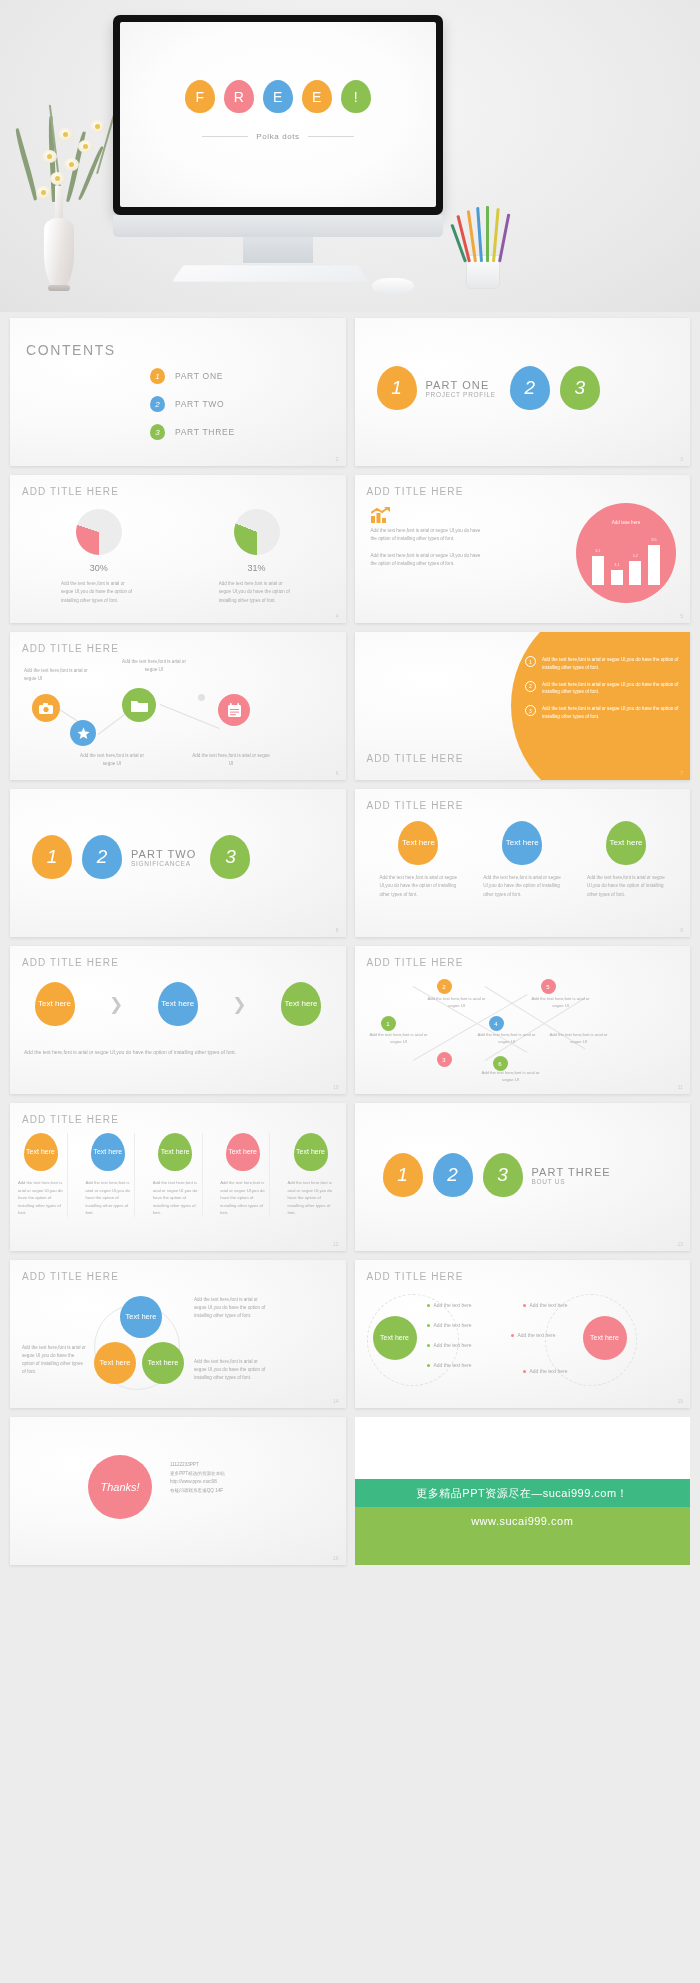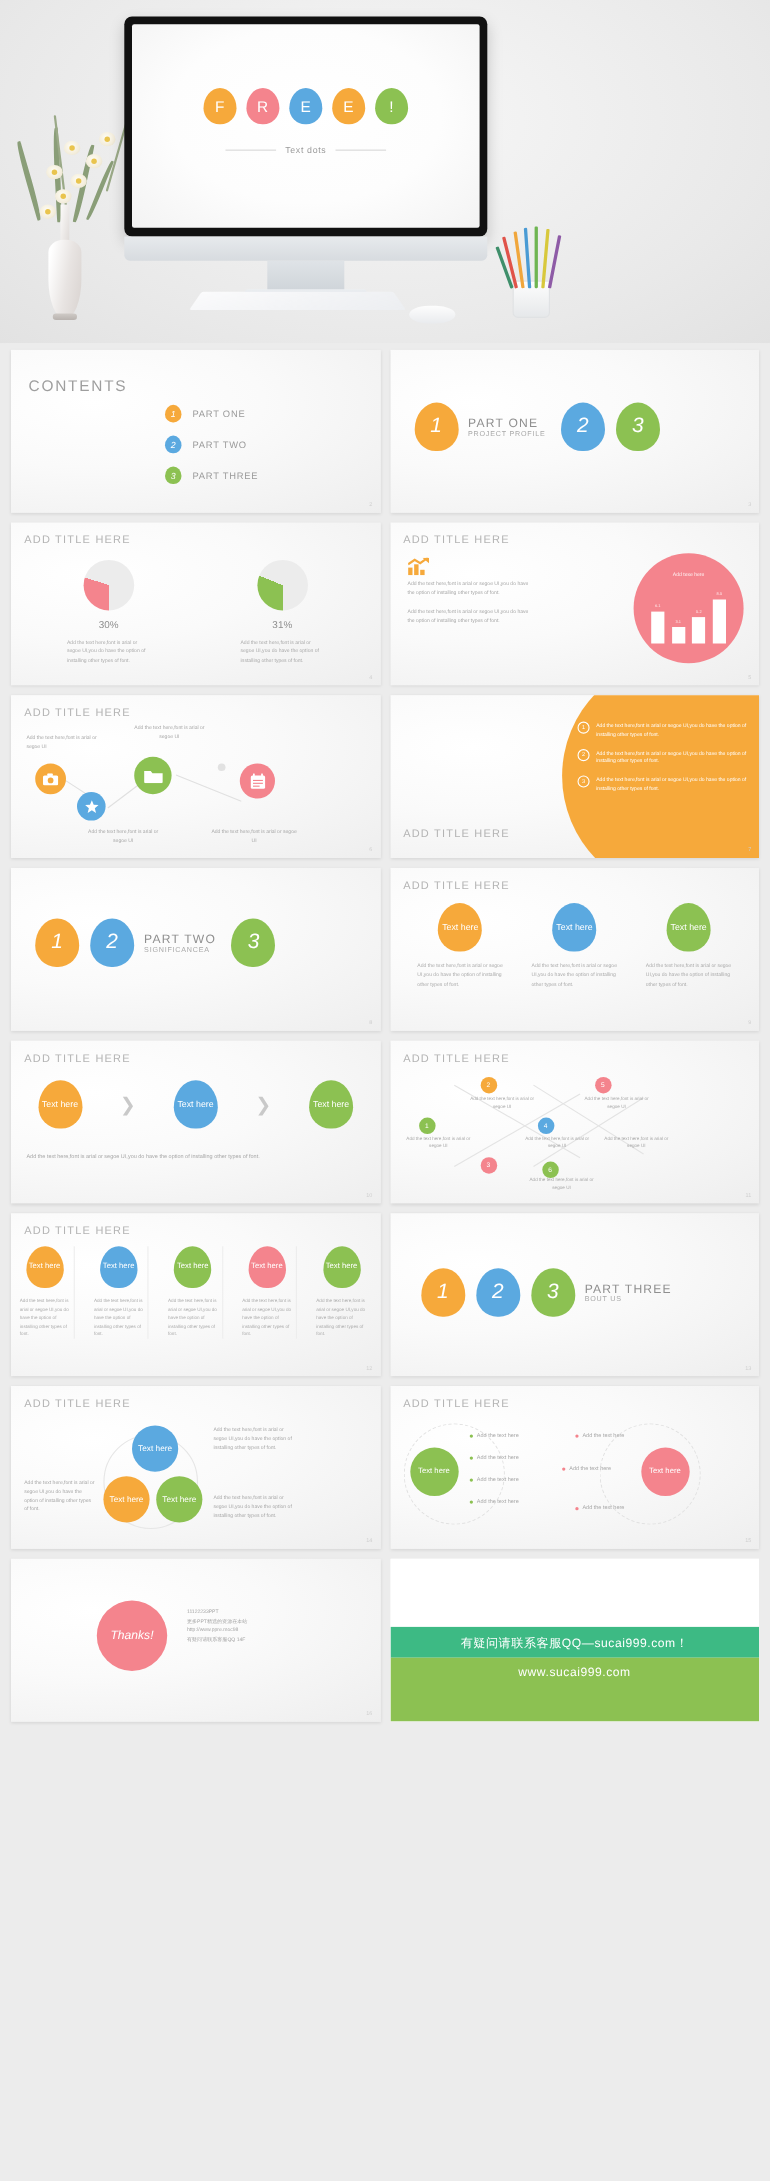--- a/index.html
+++ b/index.html
@@ -208,21 +208,21 @@
             <span>E</span>
           </div>
         <div class="egg" style="background:#f6a93b">
             <span>E</span>
           </div>
         <div class="egg" style="background:#8cc152">
             <span>!</span>
           </div>
       </div>
       <div class="polka">
-        <span class="ln"></span><span>Text dots</span><span class="ln"></span>
+        <span class="ln"></span><span>Polka dots</span><span class="ln"></span>
       </div>
     </div>
   </div>
   <div class="stand"></div>
   <div class="neck"></div>
   <div class="foot"></div>
   <div class="keyboard"></div>
   <div class="mouse"></div>
 
   <div class="cup"></div>
@@ -593,18 +593,18 @@
       <div>更多PPT精选的资源在本站</div>
       <div>http://www.ppre.moc98</div>
       <div>有疑问请联系客服QQ 14F</div>
     </div>
     <div class="pnum">16</div>
   </div>
 
   <div class="slide" style="background:#fff;box-shadow:none;">
     <div class="banner">
       <div class="banner-white"></div>
-      <div class="banner-g1">有疑问请联系客服QQ—sucai999.com！</div>
+      <div class="banner-g1">更多精品PPT资源尽在—sucai999.com！</div>
       <div class="banner-g2">www.sucai999.com</div>
     </div>
   </div>
 
 </div>
 
 </body></html>

